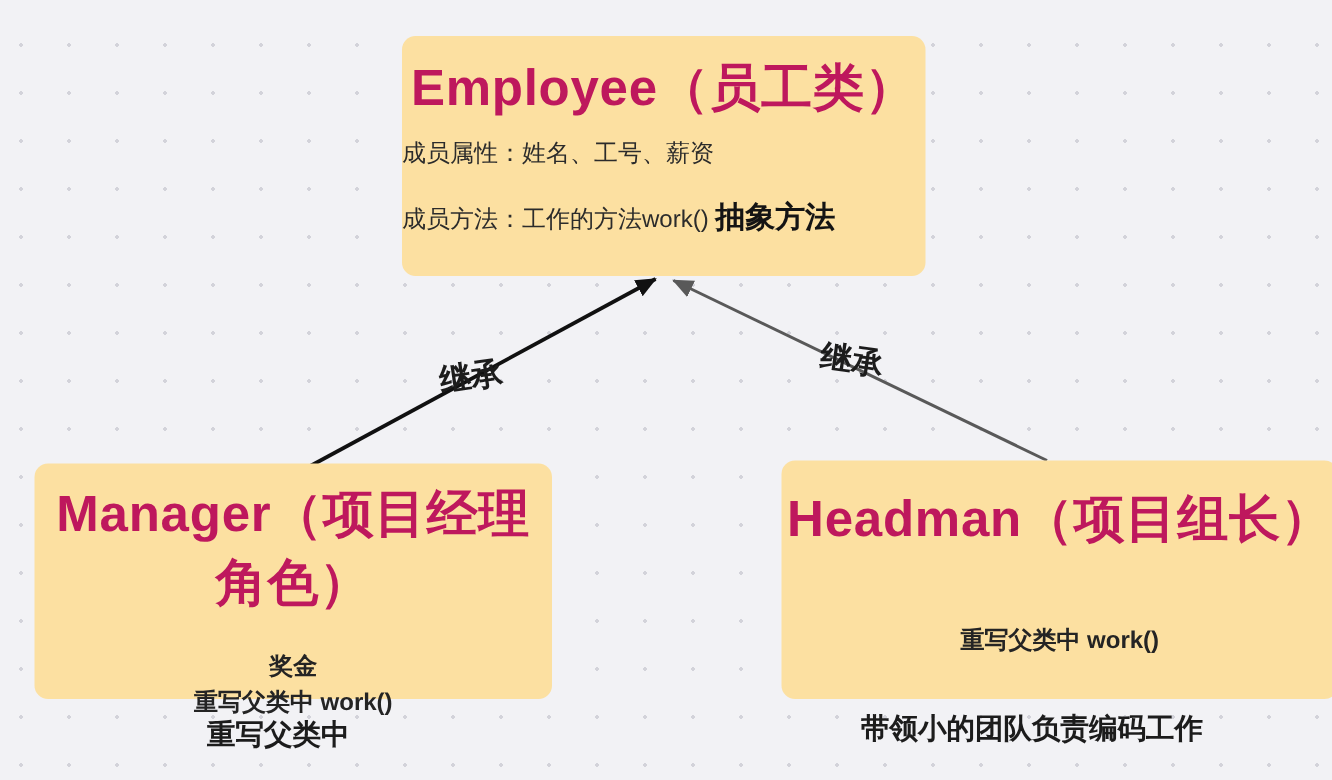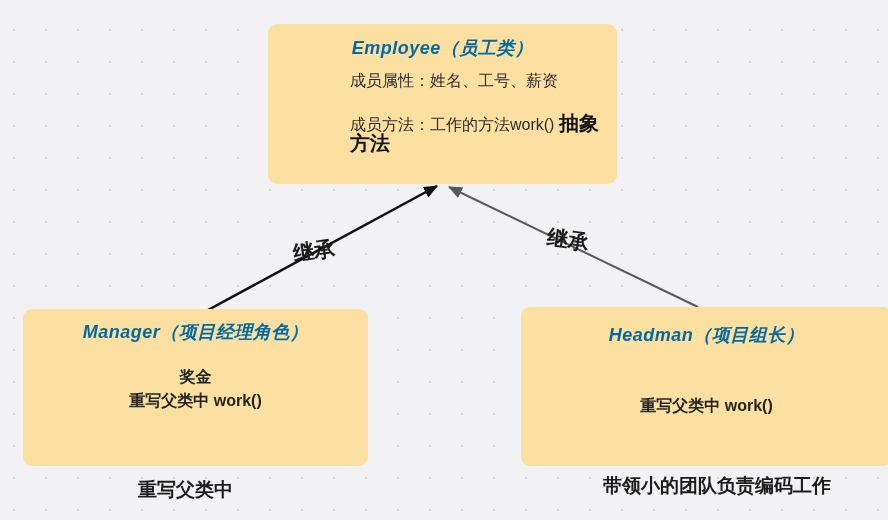--- a/index.html
+++ b/index.html
@@ -18,33 +18,31 @@
   .node{
     position:absolute;
     background:#fce0a1;
     border-radius:9px;
     box-sizing:border-box;
   }
   .node-employee{left:268px;top:24px;width:349px;height:160px;}
   .node-manager{left:23px;top:309px;width:345px;height:157px;}
   .node-headman{left:521px;top:307px;width:371px;height:159px;}
   .node-title{
-    font-size:18px;
+    font-size:34px;
     font-weight:bold;
     text-align:center;
     letter-spacing:0.5px;
-    color:#0369a1;
-    font-style:italic;
+    color:#be185d;
   }
   .node-employee .node-title{margin-top:12px;}
   .node-manager .node-title{margin-top:11px;}
   .node-headman .node-title{margin-top:16px;}
   .emp-body{
     margin-top:13px;
-    padding-left:82px;
     font-size:16px;
     color:#2b2b2b;
     line-height:1.0;
   }
   .emp-line2{margin-top:24px;}
   .emp-emphasis{font-weight:bold;font-size:20px;color:#141414;}
   .center-body{
     text-align:center;
     font-size:16px;
     font-weight:bold;
@@ -63,21 +61,21 @@
   .edge-label-left{left:293px;top:237px;transform:rotate(-8deg);}
   .edge-label-right{left:547px;top:226px;transform:rotate(8deg);}
   .caption{
     position:absolute;
     font-size:19px;
     font-weight:bold;
     color:#1c1c1c;
     white-space:nowrap;
   }
   .caption-manager{left:138px;top:477px;}
-  .caption-headman{left:603px;top:473px;}
+  .caption-headman{left:574px;top:473px;}
 </style>
 </head>
 <body>
 
 <div class="canvas">
 
   <svg class="edges-layer" viewBox="0 0 888 520" xmlns="http://www.w3.org/2000/svg">
     <defs>
       <marker id="head-black" markerUnits="userSpaceOnUse" markerWidth="15" markerHeight="13" refX="13" refY="6" orient="auto">
         <path d="M0,0 L14,6 L0,12 Z" fill="#111111"></path>

